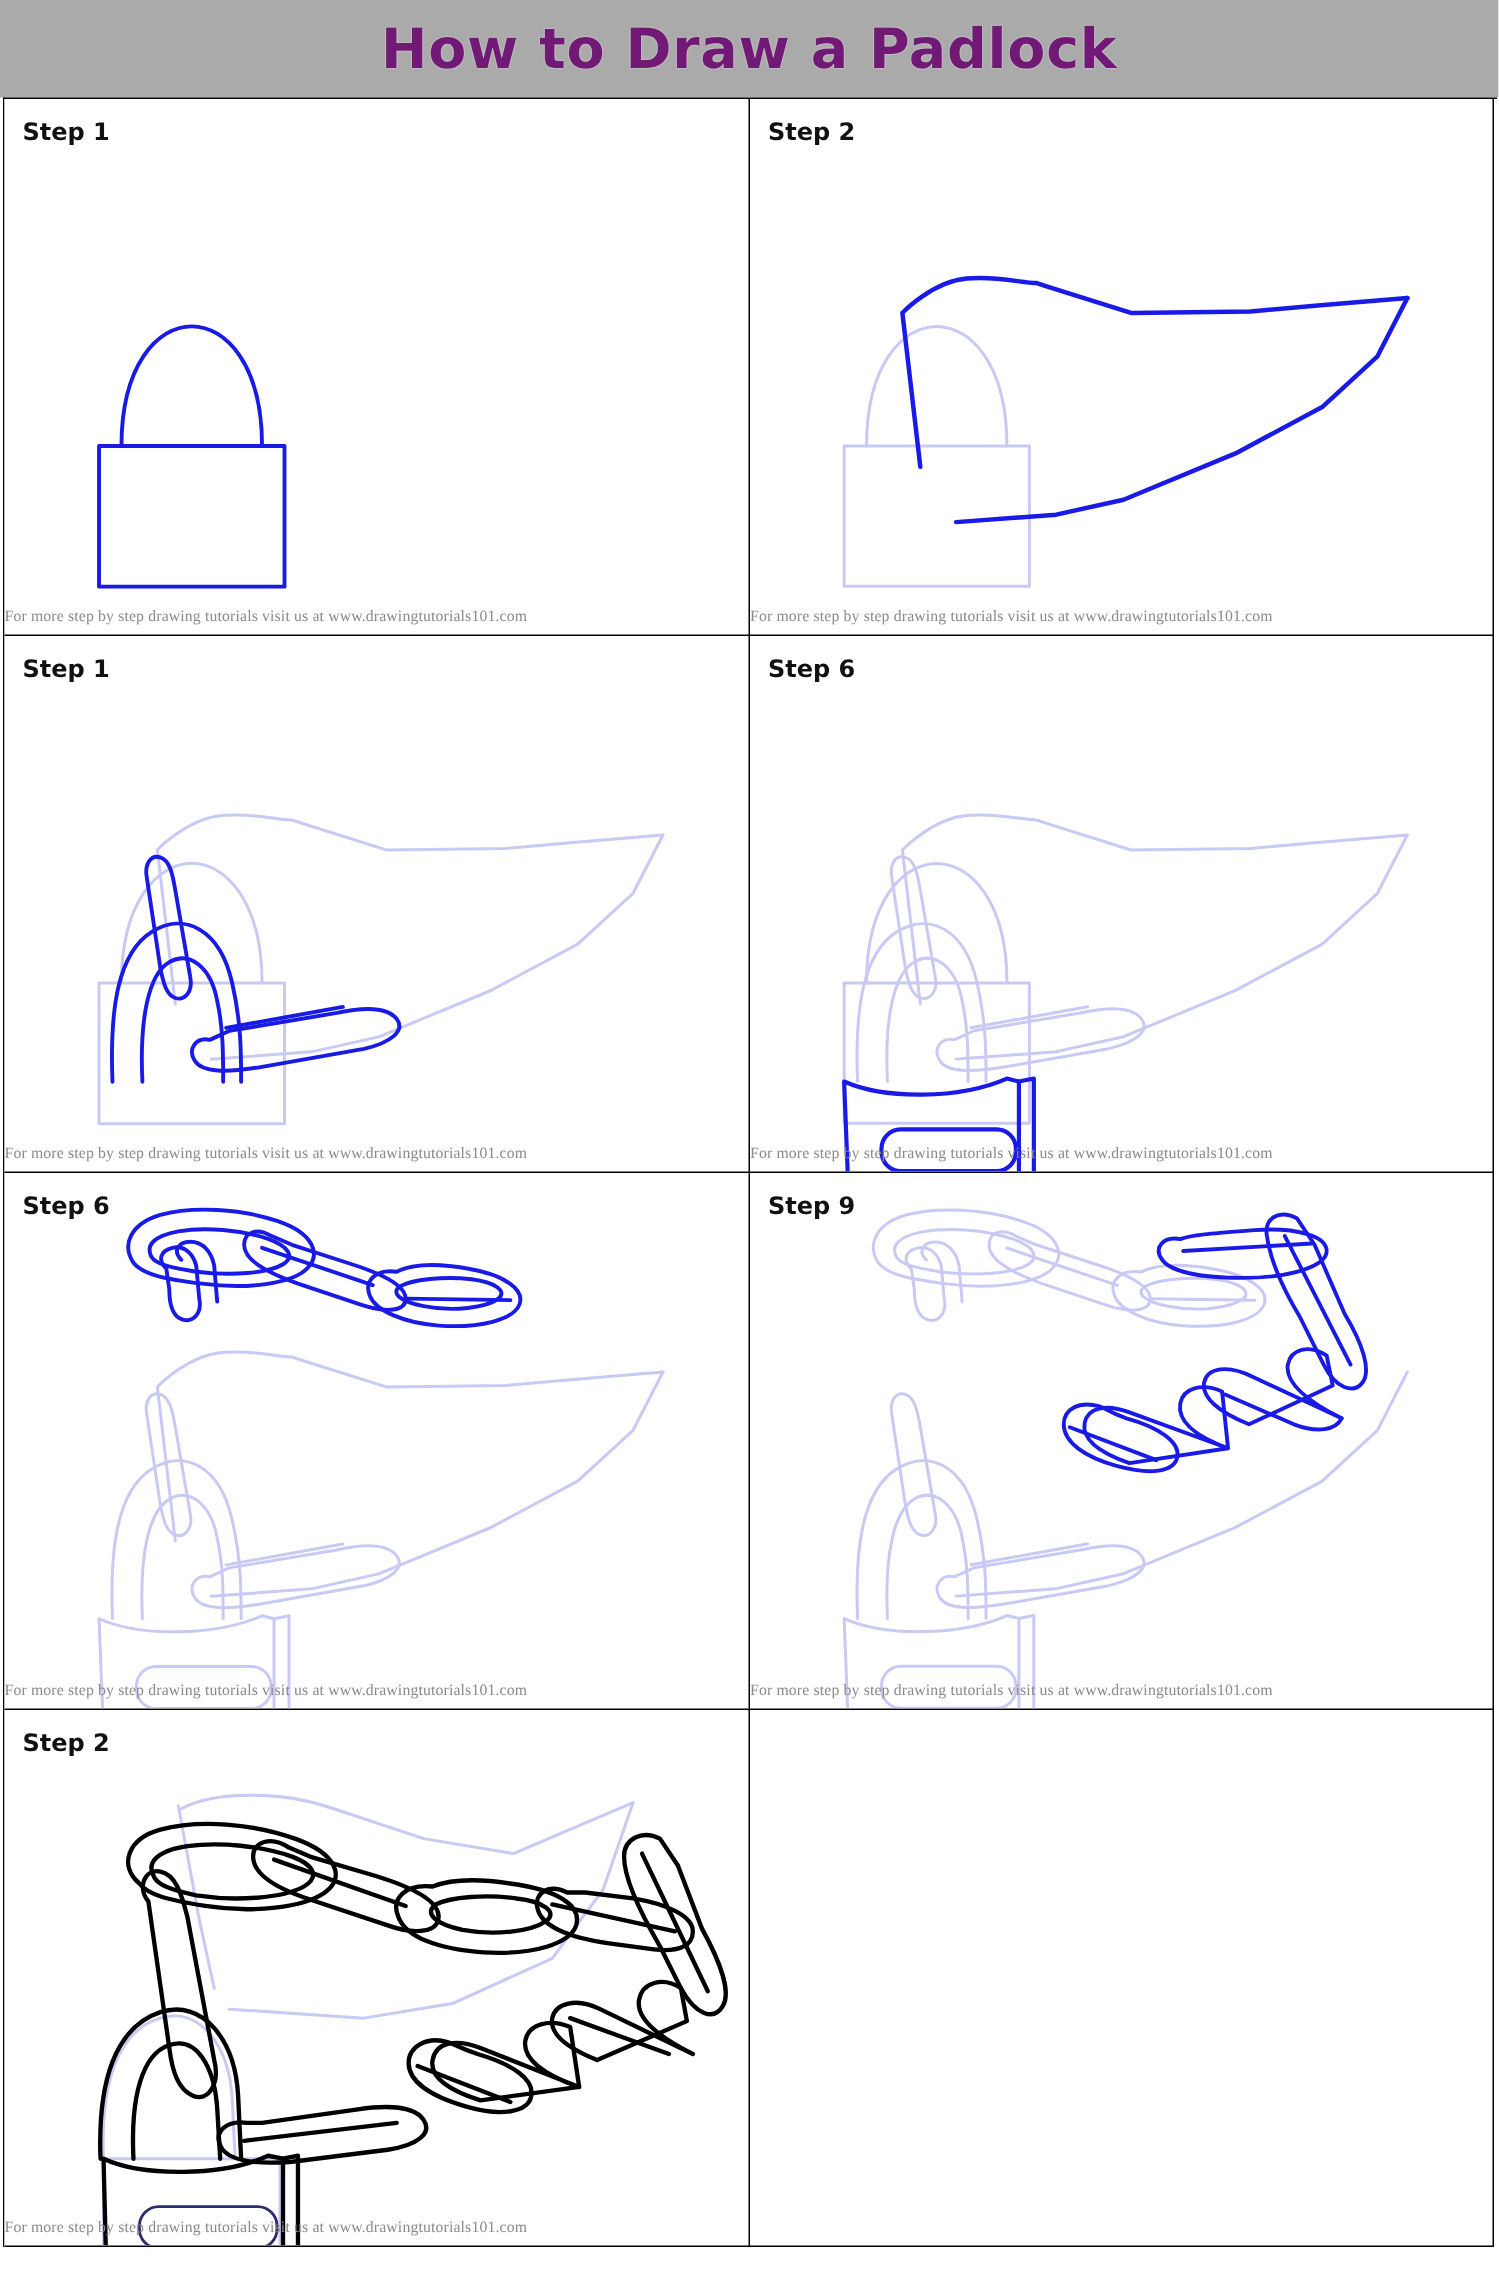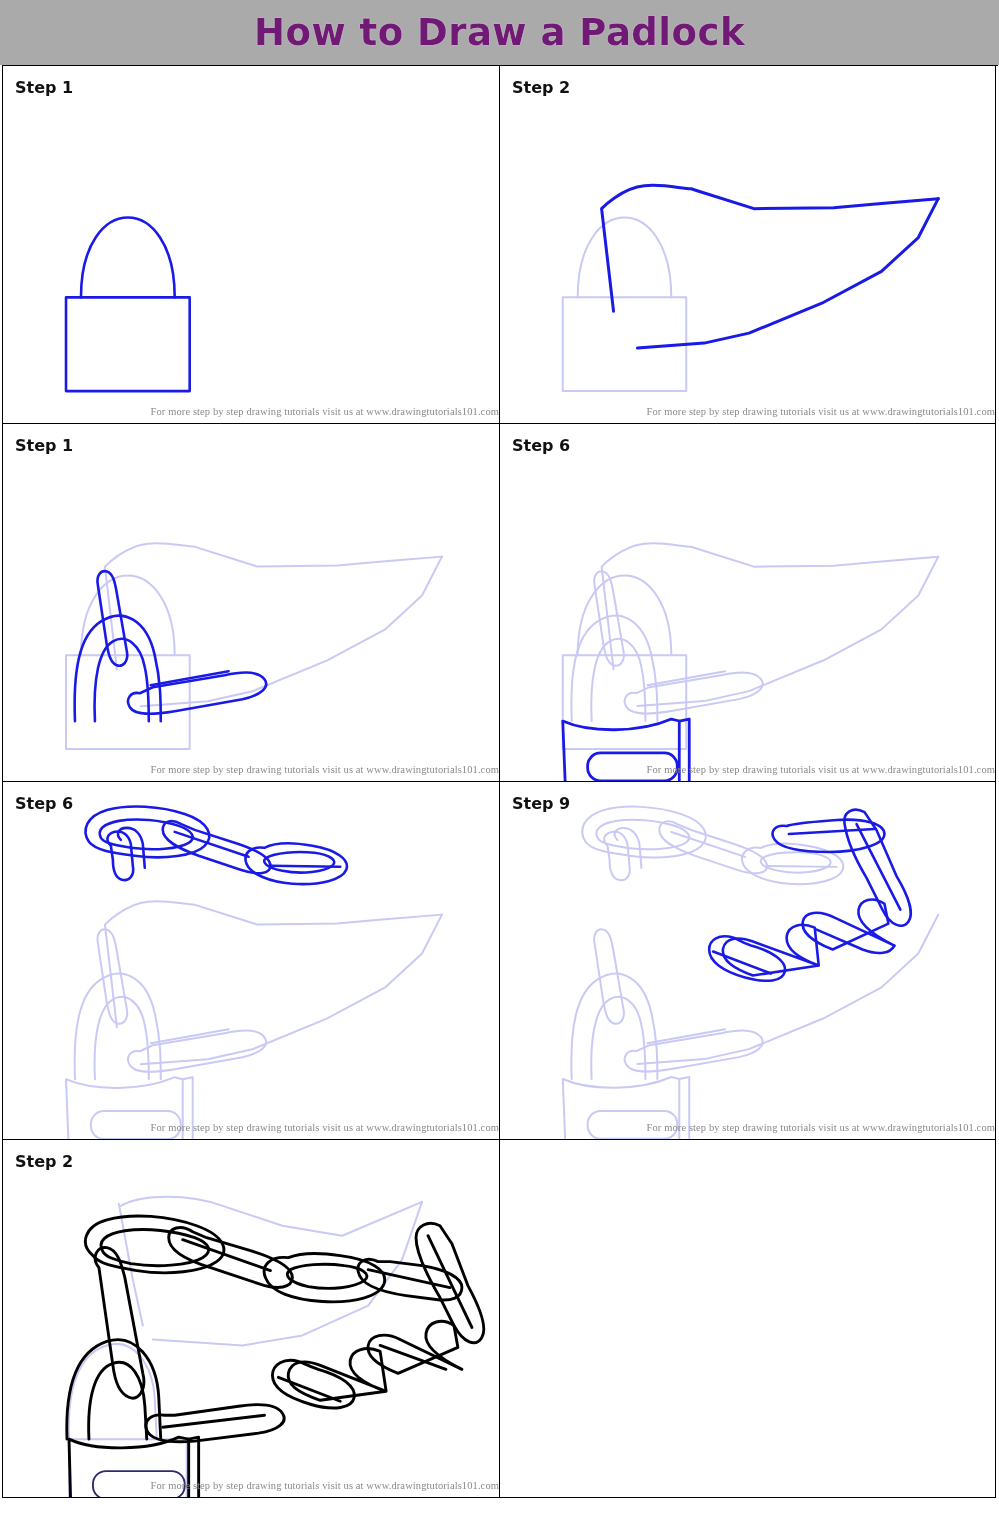--- a/index.html
+++ b/index.html
@@ -63,21 +63,21 @@
     font-size: 16px;
     font-weight: bold;
     color: #111111;
     z-index: 5;
   }
   .cell-footer {
     position: absolute;
     bottom: 6px;
     left: 0;
     width: 100%;
-    text-align: right;
+    text-align: left;
     font-family: "Liberation Serif", serif;
     font-size: 10.5px;
     color: #8a8a8a;
     letter-spacing: 0.1px;
   }
   .art {
     position: absolute;
     top: 0;
     left: 0;
     width: 100%;

